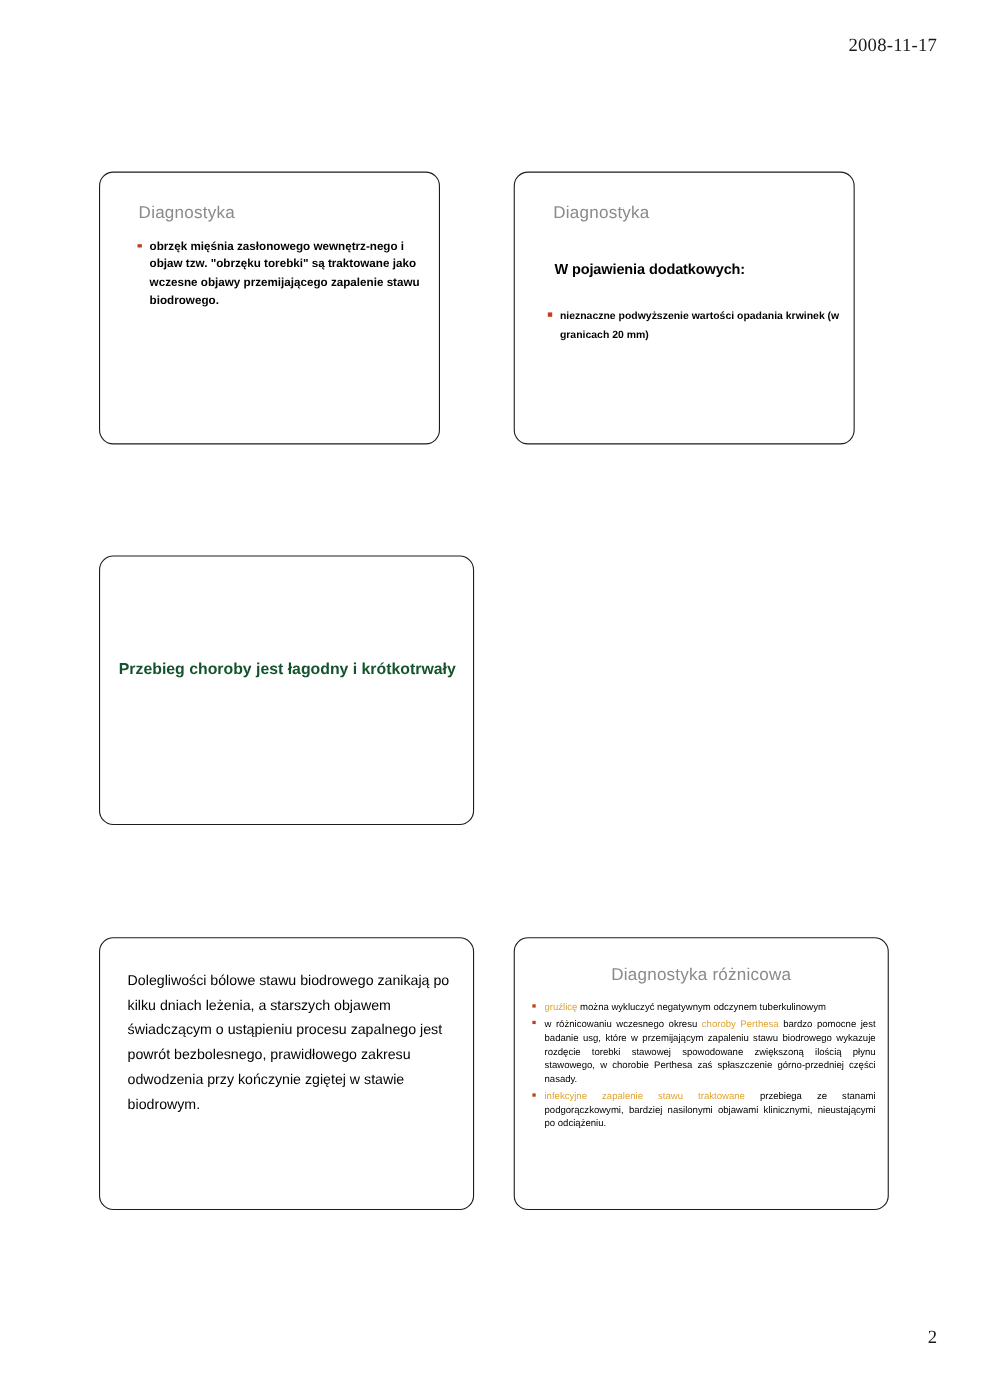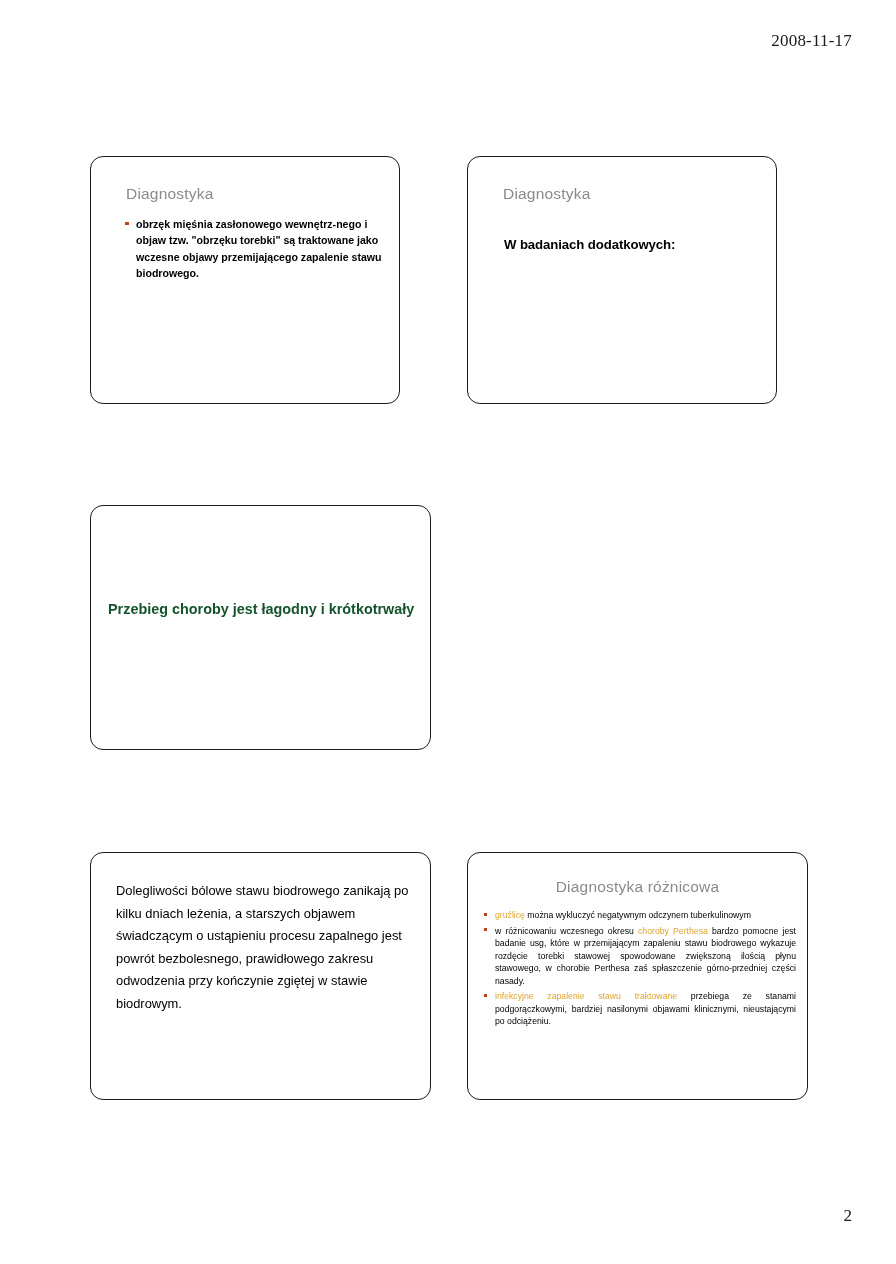--- a/index.html
+++ b/index.html
@@ -212,21 +212,28 @@
         <ul class="bullet-list">
           <li>
             <span>obrzęk mięśnia zasłonowego wewnętrz-nego i objaw tzw. "obrzęku torebki" są traktowane jako wczesne objawy przemijającego zapalenie stawu biodrowego.</span>
           </li>
         </ul>
       </div>
     </div>
 
     <div class="slide sz-a col-r row-1 s2">
       <div class="slide-title">Diagnostyka</div>
-      <div class="subhead">W badaniach dodatkowych:</div>
+      <div class="subhead">W pojawienia dodatkowych:</div>
+      <div class="body">
+        <ul class="bullet-list">
+          <li>
+            <span>nieznaczne podwyższenie wartości opadania krwinek (w granicach 20 mm)</span>
+          </li>
+        </ul>
+      </div>
     </div>
 
     <div class="slide sz-b col-l row-2 s3">
       <div class="body">Przebieg choroby jest łagodny i krótkotrwały</div>
     </div>
 
 
     <div class="slide sz-c col-l row-3 s5">
       <div class="body">Dolegliwości bólowe stawu biodrowego zanikają po kilku dniach leżenia, a starszych objawem świadczącym o ustąpieniu procesu zapalnego jest powrót bezbolesnego, prawidłowego zakresu odwodzenia przy kończynie zgiętej w stawie biodrowym.</div>
     </div>

